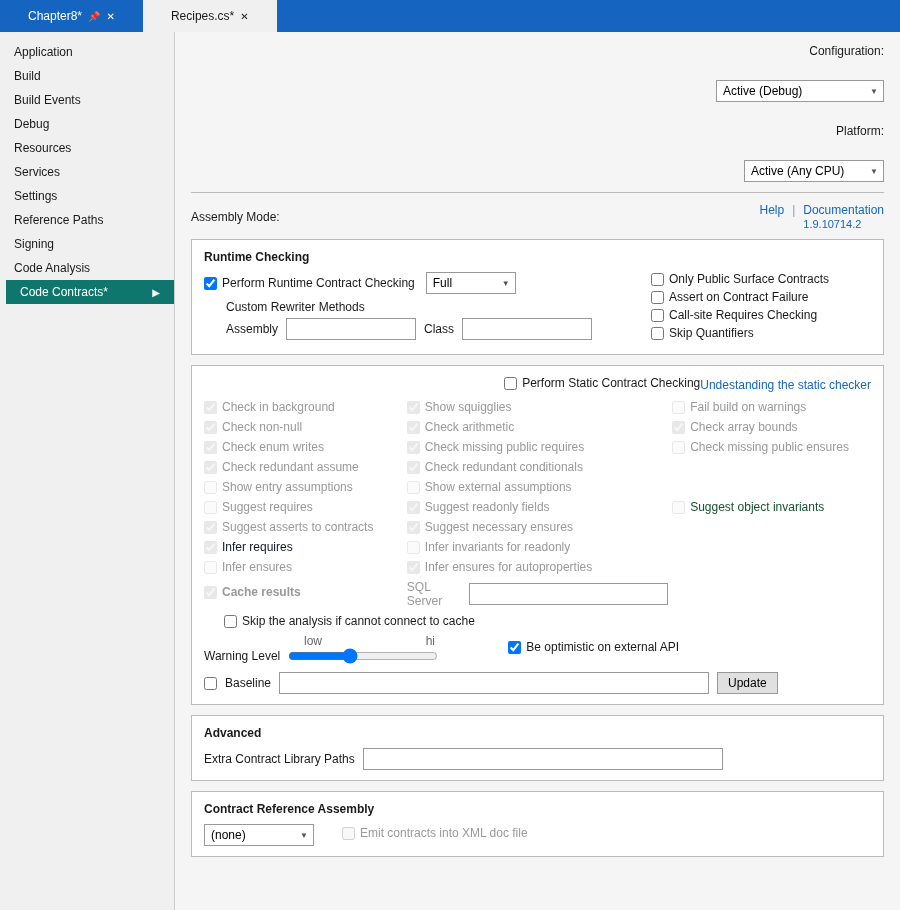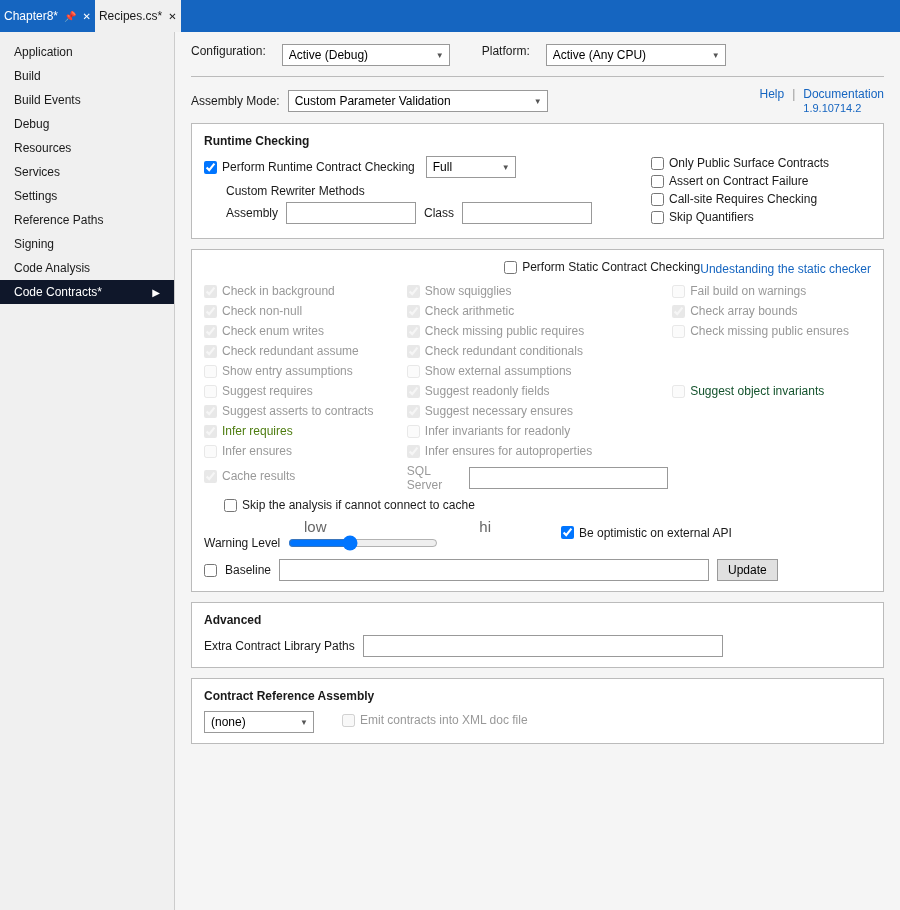--- a/index.html
+++ b/index.html
@@ -1,27 +1,27 @@
 <!DOCTYPE html>
 <html><head>
   <meta charset="utf-8">
   <style>
     * { box-sizing: border-box; margin: 0; padding: 0; }
     body { font-family: 'Segoe UI', Arial, sans-serif; font-size: 12px; background: #f0f0f0; color: #1a1a1a; width: 900px; height: 910px; overflow: hidden; }
 
     .title-bar { background: #1565c0; color: white; height: 32px; display: flex; align-items: center; padding: 0 0; }
-    .tab { display: inline-flex; align-items: center; height: 32px; padding: 0 4px; font-size: 12px; color: white; cursor: pointer; }
+    .tab { display: inline-flex; align-items: center; height: 32px; padding: 0 28px; font-size: 12px; color: white; cursor: pointer; }
     .tab.active { background: #f0f0f0; color: #1a1a1a; }
     .tab-close { margin-left: 6px; font-size: 10px; cursor: pointer; }
 
     .main-layout { display: flex; height: calc(910px - 32px); }
 
     .sidebar { width: 175px; background: #f0f0f0; border-right: 1px solid #ccc; padding-top: 8px; }
     .sidebar-item { padding: 5px 14px; cursor: pointer; font-size: 12px; color: #1a1a1a; }
-    .sidebar-item.active { background: #0f172a; color: white; display: flex; align-items: center; justify-content: space-between; }
+    .sidebar-item.active { background: #0f766e; color: white; display: flex; align-items: center; justify-content: space-between; margin-left: 6px; }
     .sidebar-item.active::after { content: '▶'; font-size: 10px; }
 
     .content { flex: 1; background: #f5f5f5; overflow-y: auto; padding: 12px 16px; }
     .label { font-size: 12px; }
     select { border: 1px solid #999; background: white; padding: 3px 22px 3px 6px; font-size: 12px; appearance: none; cursor: pointer; outline: none; }
     .select-wrap { position: relative; display: inline-block; }
     .select-wrap::after { content: '▼'; font-size: 8px; position: absolute; right: 6px; top: 50%; transform: translateY(-50%); pointer-events: none; color: #555; }
 
     .divider { border: none; border-top: 1px solid #bbb; margin: 10px 0; }
 
@@ -46,21 +46,21 @@
 
     .custom-rewriter { margin-top: 6px; }
     .assembly-class-row { display: flex; align-items: center; gap: 8px; margin-top: 4px; }
     input[type=range] { width: 150px; cursor: pointer; }
 
     .baseline-row { display: flex; align-items: center; gap: 8px; margin-top: 8px; }
     .update-btn { background: #e0e0e0; border: 1px solid #999; padding: 3px 10px; font-size: 12px; cursor: pointer; }
     .emit-row { display: flex; align-items: center; gap: 8px; margin-top: 8px; }
     .extra-paths-row { display: flex; align-items: center; gap: 8px; margin-top: 6px; }
 
-    .top-config-row { display: flex; align-items: flex-start; gap: 16px; margin-bottom: 10px; }
+    .top-config-row { display: flex; align-items: flex-end; gap: 22px; margin-bottom: 10px; flex-direction: column; }
   </style>
 </head>
 <body>
 
 <div class="title-bar">
   <div class="tab">
     <span>Chapter8*</span>
     <span class="tab-close">📌</span>
     <span class="tab-close">✕</span>
   </div>
@@ -92,35 +92,30 @@
 
     <div class="top-config-row">
       <span class="label">Configuration:</span>
       <div class="select-wrap">
         <select style="width:168px;">
           <option>Active (Debug)</option>
         </select>
         </div>
       <span class="label" style="margin-left:16px;">Platform:</span>
       <div class="select-wrap">
-        <select style="width:180px;">
+        <select style="width:140px;">
           <option>Active (Any CPU)</option>
         </select>
       </div>
     </div>
 
     <hr class="divider">
 
     <div class="assembly-mode-row">
       <span class="label">Assembly Mode:</span>
-      <div class="select-wrap">
-        <select style="width:260px;">
-          <option>Custom Parameter Validation</option>
-        </select>
-      </div>
       <div class="help-links">
         <a class="help-link">Help</a>
         <span style="color:#999;">|</span>
         <a class="help-link">
           <span>Documentation</span><br>
           <span style="font-size:11px;">1.9.10714.2</span>
         </a>
       </div>
     </div>
 
@@ -256,57 +251,57 @@
           <label for="chk-sa" style="color:#999;">Suggest asserts to contracts</label>
         </div>
         <div class="check-row disabled">
           <input type="checkbox" id="chk-sne" checked="" disabled="" style="">
           <label for="chk-sne" style="color:#999;">Suggest necessary ensures</label>
         </div>
         <div style=""></div>
 
         <div class="check-row disabled">
           <input type="checkbox" id="chk-ir" checked="" disabled="" style="">
-          <label for="chk-ir" style="color:#4d7c0f;">Infer requires</label>
+          <label for="chk-ir" style="color:#0f172a;">Infer requires</label>
         </div>
         <div class="check-row disabled">
           <input type="checkbox" id="chk-ii" disabled="" style="">
           <label for="chk-ii" style="color:#999;">Infer invariants for readonly</label>
         </div>
         <div style=""></div>
 
         <div class="check-row disabled">
           <input type="checkbox" id="chk-ie" disabled="" style="">
           <label for="chk-ie" style="color:#999;">Infer ensures</label>
         </div>
         <div class="check-row disabled">
           <input type="checkbox" id="chk-iea" checked="" disabled="" style="">
           <label for="chk-iea" style="color:#999;">Infer ensures for autoproperties</label>
         </div>
         <div style=""></div>
 
         <div class="check-row disabled">
           <input type="checkbox" id="chk-cr" checked="" disabled="" style="">
-          <label for="chk-cr" style="color:#999;">Cache results</label>
+          <label for="chk-cr" style="color:#999;font-weight:bold;">Cache results</label>
         </div>
         <div style="display:flex; align-items:center; gap:6px;">
           <span style="color:#999; font-size:12px;">SQL Server</span>
           <input type="text" class="input-field" style="width: 220px; color: rgb(153, 153, 153);">
         </div>
         <div style=""></div>
       </div>
 
       <div class="check-row" style="margin: 6px 0 2px 0;">
         <input type="checkbox" id="skip-cache" style="margin-left: 20px;">
         <label for="skip-cache">Skip the analysis if cannot connect to cache</label>
       </div>
 
       <div style="display:flex; align-items:center; gap:10px; margin: 6px 0;">
         <div style="display:flex; flex-direction:column; align-items:flex-start;">
-          <div style="display:flex; justify-content:space-between; width:187px; margin-left:100px; font-size:15px; color:#666;">
+          <div style="display:flex; justify-content:space-between; width:131px; margin-left:100px; font-size:12px; color:#666;">
             <span>low</span>
             <span>hi</span>
           </div>
           <div style="display:flex; align-items:center; gap:8px; margin-left:0;">
             <span class="label">Warning Level</span>
             <input type="range" min="0" max="5" value="2" style="width: 150px; margin-left: 0px;">
           </div>
         </div>
         <div style="margin-left: 60px;">
           <div class="check-row">

